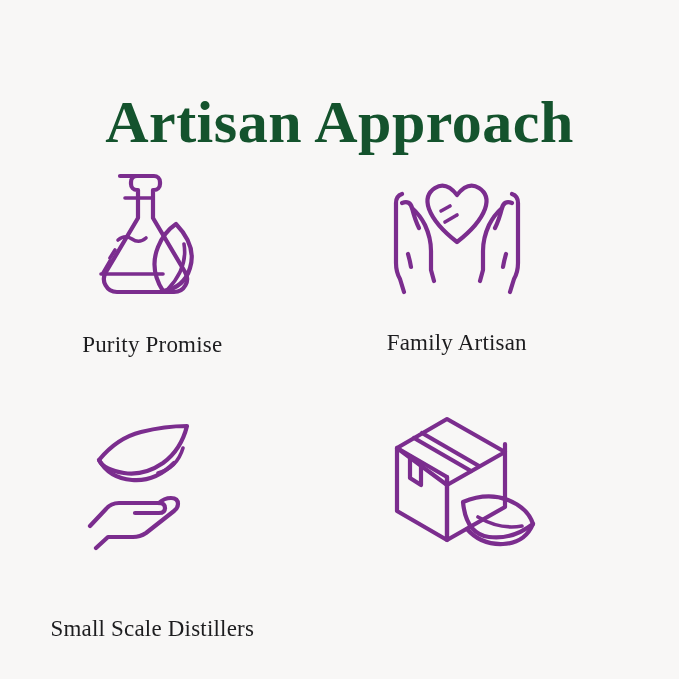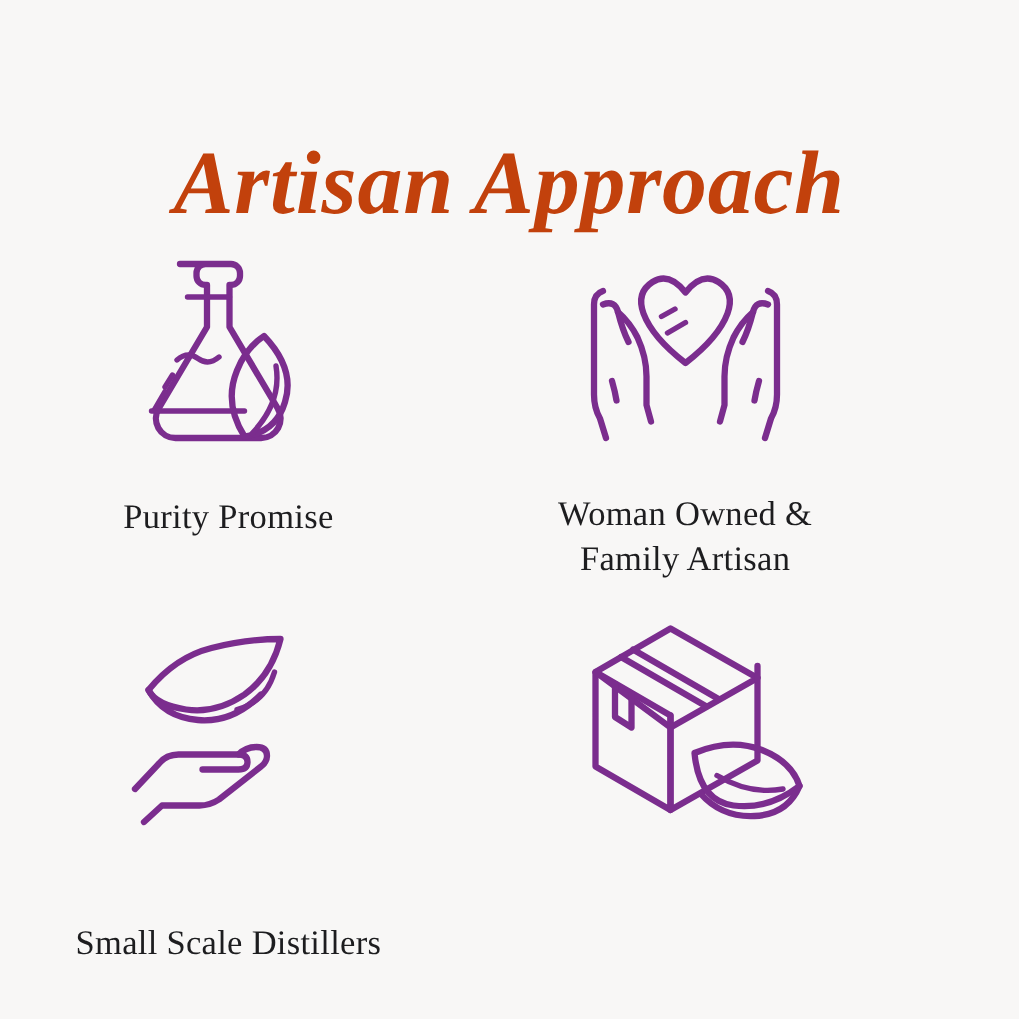--- a/index.html
+++ b/index.html
@@ -25,23 +25,22 @@
     position: absolute;
     top: 46px;
     left: 0;
     width: 679px;
     text-align: center;
     font-family: "Liberation Serif", "DejaVu Serif", serif;
     font-weight: bold;
     font-size: 60px;
     line-height: 72px;
     letter-spacing: 0.5px;
-    color: #c2410c;
+    color: #14532d;
     white-space: nowrap;
-    font-style: italic;
   }
 
   .grid {
     position: absolute;
     top: 150px;
     left: 0;
     width: 609px;
     height: 500px;
     display: grid;
     grid-template-columns: 1fr 1fr;
@@ -151,21 +150,20 @@
 
           <path class="ico" d="M31 90 q2 7 3 13"></path>
 
           <path class="ico" d="M135 30 q6 2 6 9 v60 q0 9 -4 16 l-4 13"></path>
           <path class="ico" d="M135 39 q-8 -3 -10 5 q-3 12 -7 20"></path>
           <path class="ico" d="M125 44 q-8 7 -13 17 q-6 13 -6 26 v19 l-3 11"></path>
           <path class="ico" d="M129 90 q-2 7 -3 13"></path>
         </svg>
       </div>
       <div class="feature-label">
-        <span>Woman Owned &amp;</span>
         <span class="l2">Family Artisan</span>
       </div>
     </div>
 
     <div class="feature cell-3">
       <div class="feature-icon">
         <svg viewBox="0 0 160 150" xmlns="http://www.w3.org/2000/svg" aria-hidden="true">
 
           <path class="ico" d="M115 12 q-6 24 -24 37 q-19 13 -39 10 q-20 -3 -25 -13 q18 -22 42 -28 q24 -6 46 -6 z"></path>
 

